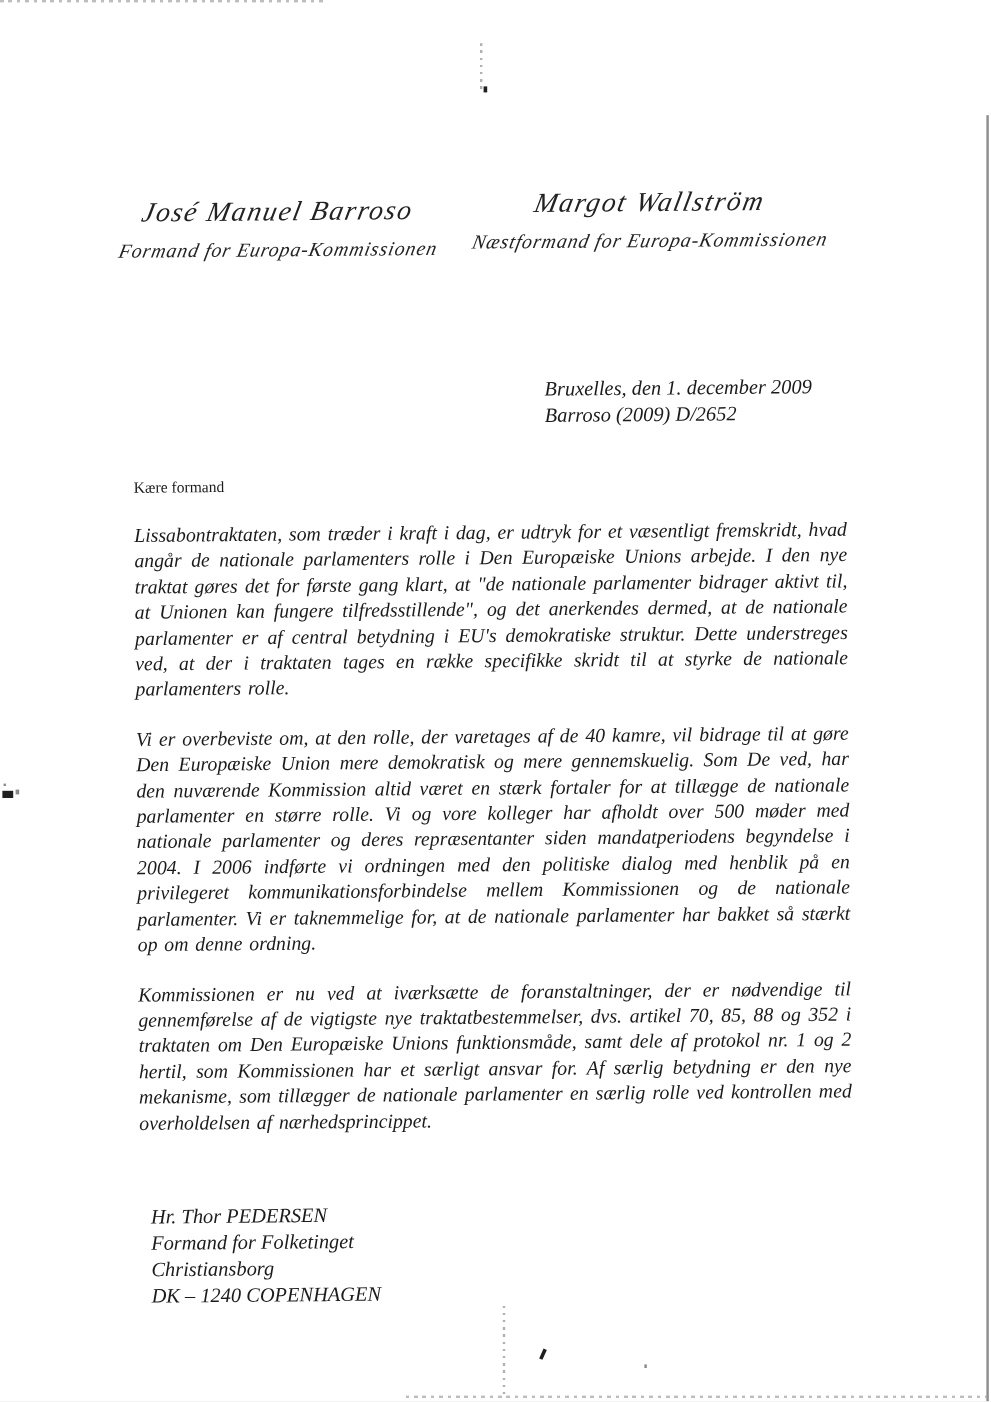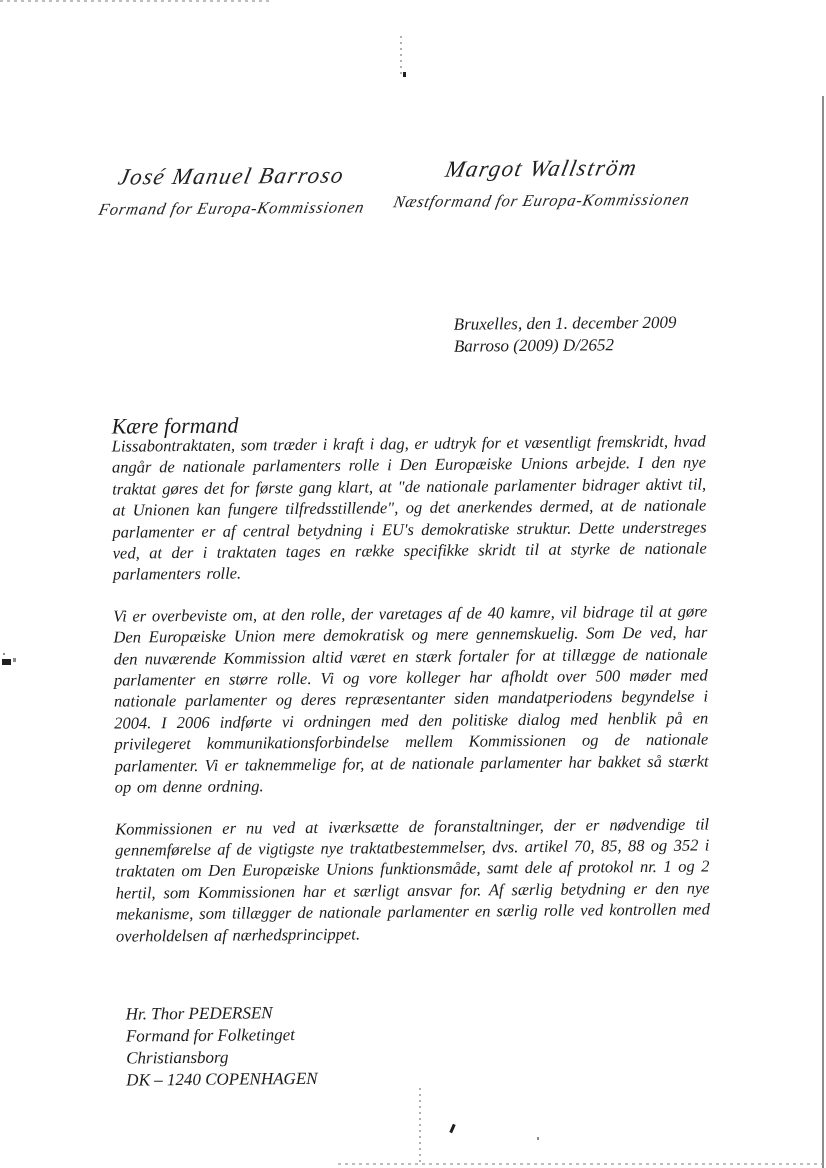--- a/index.html
+++ b/index.html
@@ -46,23 +46,21 @@
     position: absolute;
     left: 456px; top: 314px;
     font-style: italic;
     font-size: 17px;
     line-height: 22px;
   }
   
   .salutation {
     position: absolute;
     left: 113px; top: 396px;
-    font-style: italic;
-    font-size: 22px;
-    margin-top: 15px;
+    font-size: 13px;
   }
   .body-text {
     position: absolute;
     left: 113px; top: 433px;
     width: 594px;
     font-style: italic;
     font-size: 16.5px;
     line-height: 21.4px;
     text-align: justify;
     word-spacing: 1.5px;

